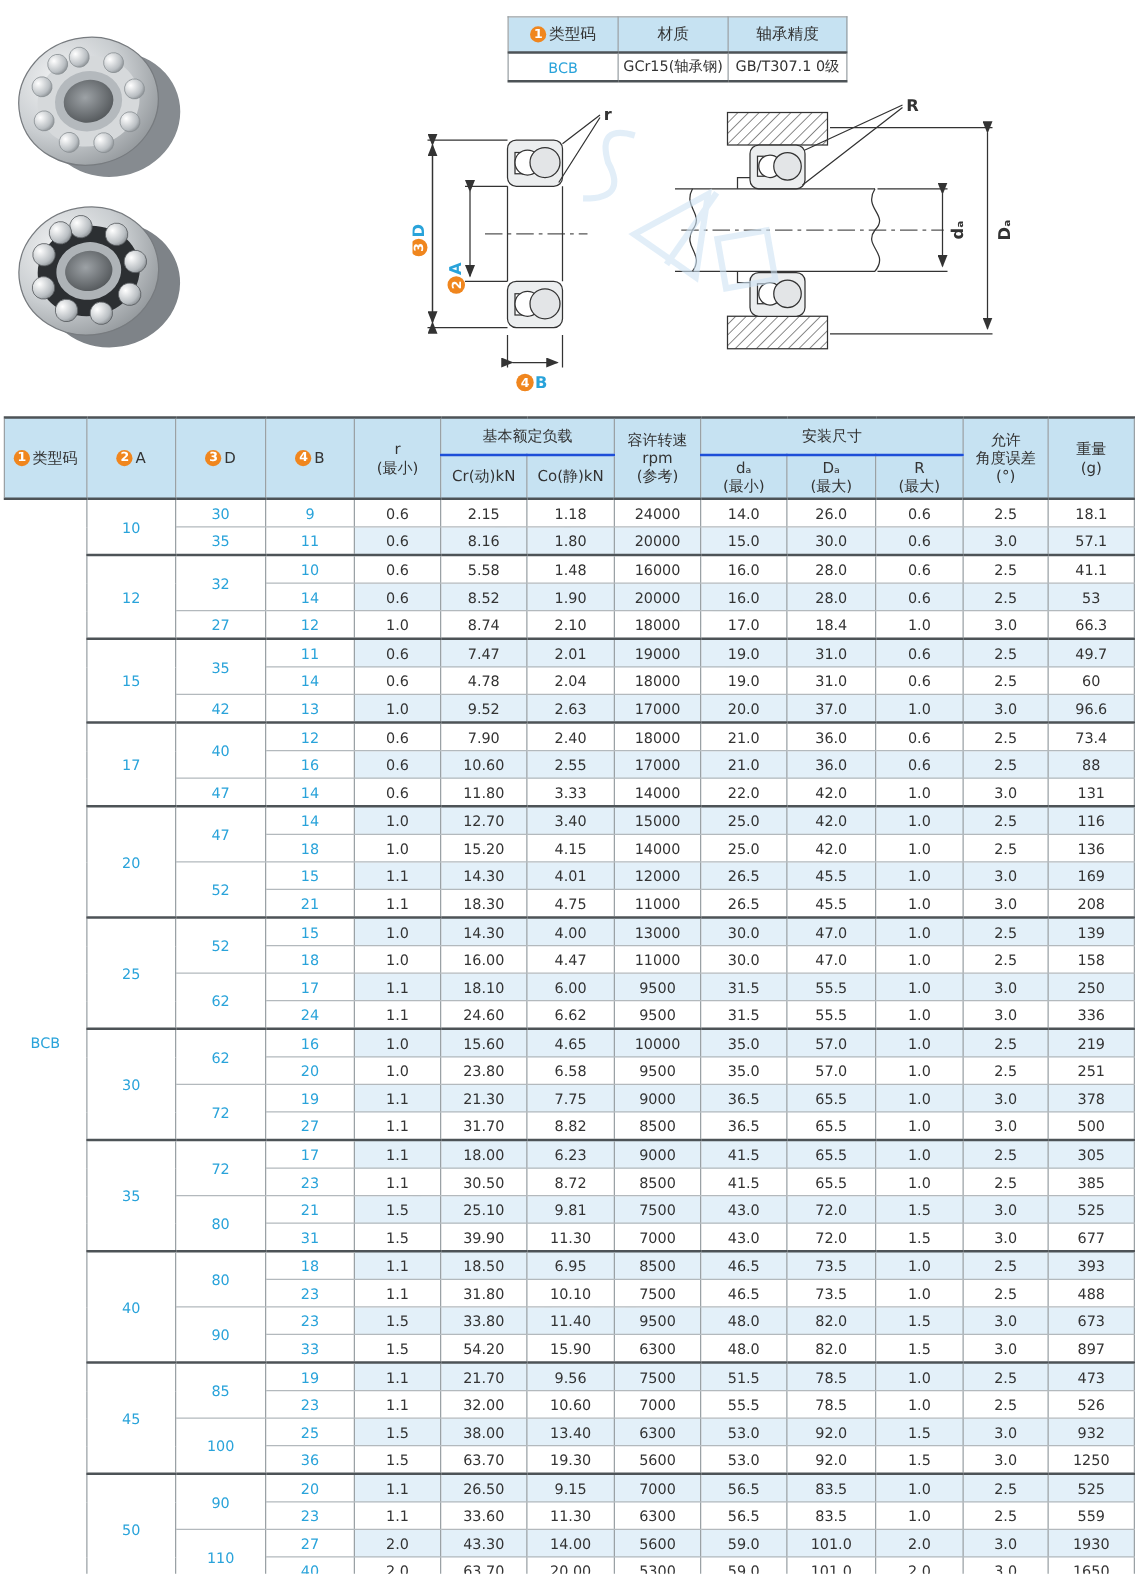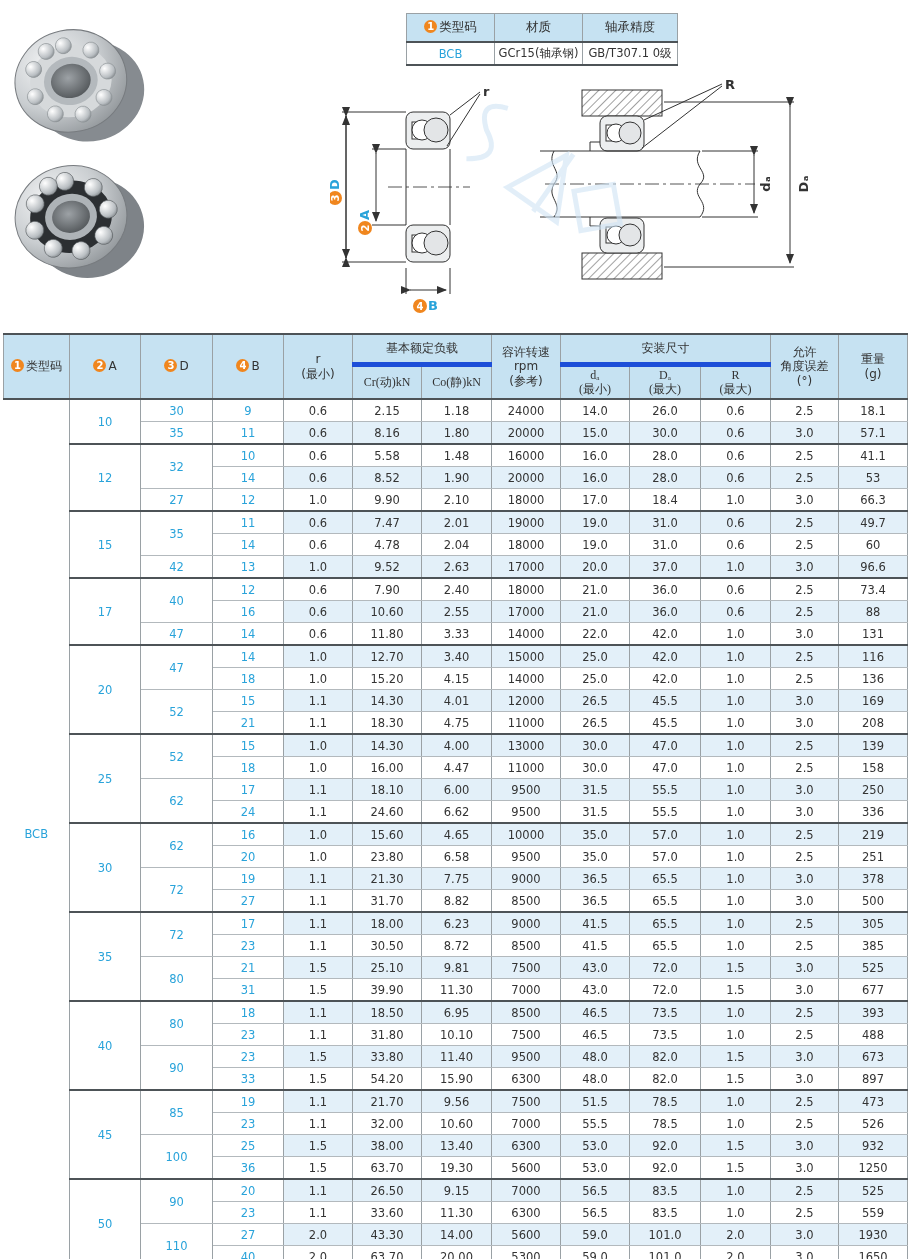--- a/index.html
+++ b/index.html
@@ -13,21 +13,21 @@
   #info-table td{height:21px;font-size:11.5px;border-bottom:2px solid #4d5357;}
   .cyan{color:#29a3da;}
   .badge{display:inline-block;width:13px;height:13px;border-radius:50%;background:#f0861e;color:#fff;
          font-size:10px;line-height:13px;text-align:center;font-weight:bold;margin-right:2px;vertical-align:1px;}
 
   
   #spec-table{left:3px;top:333px;border-collapse:collapse;table-layout:fixed;width:904px;}
   #spec-table th,#spec-table td{border-left:1px solid #9aa1a5;border-right:1px solid #9aa1a5;
       text-align:center;vertical-align:middle;padding:0;font-weight:normal;}
   #spec-table thead th{background:#c6e2f2;font-size:12px;line-height:1.2;white-space:pre-line;
-      border-top:1px solid #9aa1a5;border-bottom:5px solid #1d4ed8;}
+      border-top:1px solid #9aa1a5;border-bottom:2px solid #1d4ed8;}
   #spec-table thead tr:first-child th{border-top:2px solid #4d5357;}
   #spec-table thead th.hdr-bottom{border-bottom:2px solid #4d5357;}
   #spec-table tbody td{font-size:11.5px;height:21px;border-bottom:1px solid #b3b9bd;background:#fff;}
   #spec-table tbody tr{height:22px;}
   #spec-table tbody tr.odd td.v{background:#e3f0f9;}
   #spec-table td.gend{border-bottom:2px solid #4d5357;}
   #spec-table td.code-cell{border-left:none;border-bottom:2px solid #4d5357;background:#fff;}
   .c-dim{color:#29a3da;}
 
   
@@ -286,21 +286,21 @@
         <th rowspan="2" class="hdr-bottom">容许转速
 rpm
 (参考)</th>
         <th colspan="3">安装尺寸</th>
         <th rowspan="2" class="hdr-bottom">允许
 角度误差
 (°)</th>
         <th rowspan="2" class="hdr-bottom">重量
 (g)</th>
       </tr>
-      <tr style="height: 35px; font-family: Liberation Serif, serif;">
+      <tr style="height: 35px;">
         <th class="hdr-bottom">Cr(动)kN</th>
         <th class="hdr-bottom">Co(静)kN</th>
         <th class="hdr-bottom">dₐ
 (最小)</th>
         <th class="hdr-bottom">Dₐ
 (最大)</th>
         <th class="hdr-bottom">R
 (最大)</th>
       </tr>
     </thead>
@@ -356,21 +356,21 @@
         <td class="v">16.0</td>
         <td class="v">28.0</td>
         <td class="v">0.6</td>
         <td class="v">2.5</td>
         <td class="v">53</td>
       </tr>
       <tr class="even">
         <td rowspan="1" class="c-dim gend">27</td>
         <td class="c-dim gend">12</td>
         <td class="v gend">1.0</td>
-        <td class="v gend">9.90</td>
+        <td class="v gend">8.74</td>
         <td class="v gend">2.10</td>
         <td class="v gend">18000</td>
         <td class="v gend">17.0</td>
         <td class="v gend">18.4</td>
         <td class="v gend">1.0</td>
         <td class="v gend">3.0</td>
         <td class="v gend">66.3</td>
       </tr>
       <tr class="odd">
         <td rowspan="3" class="c-dim gend">15</td>

